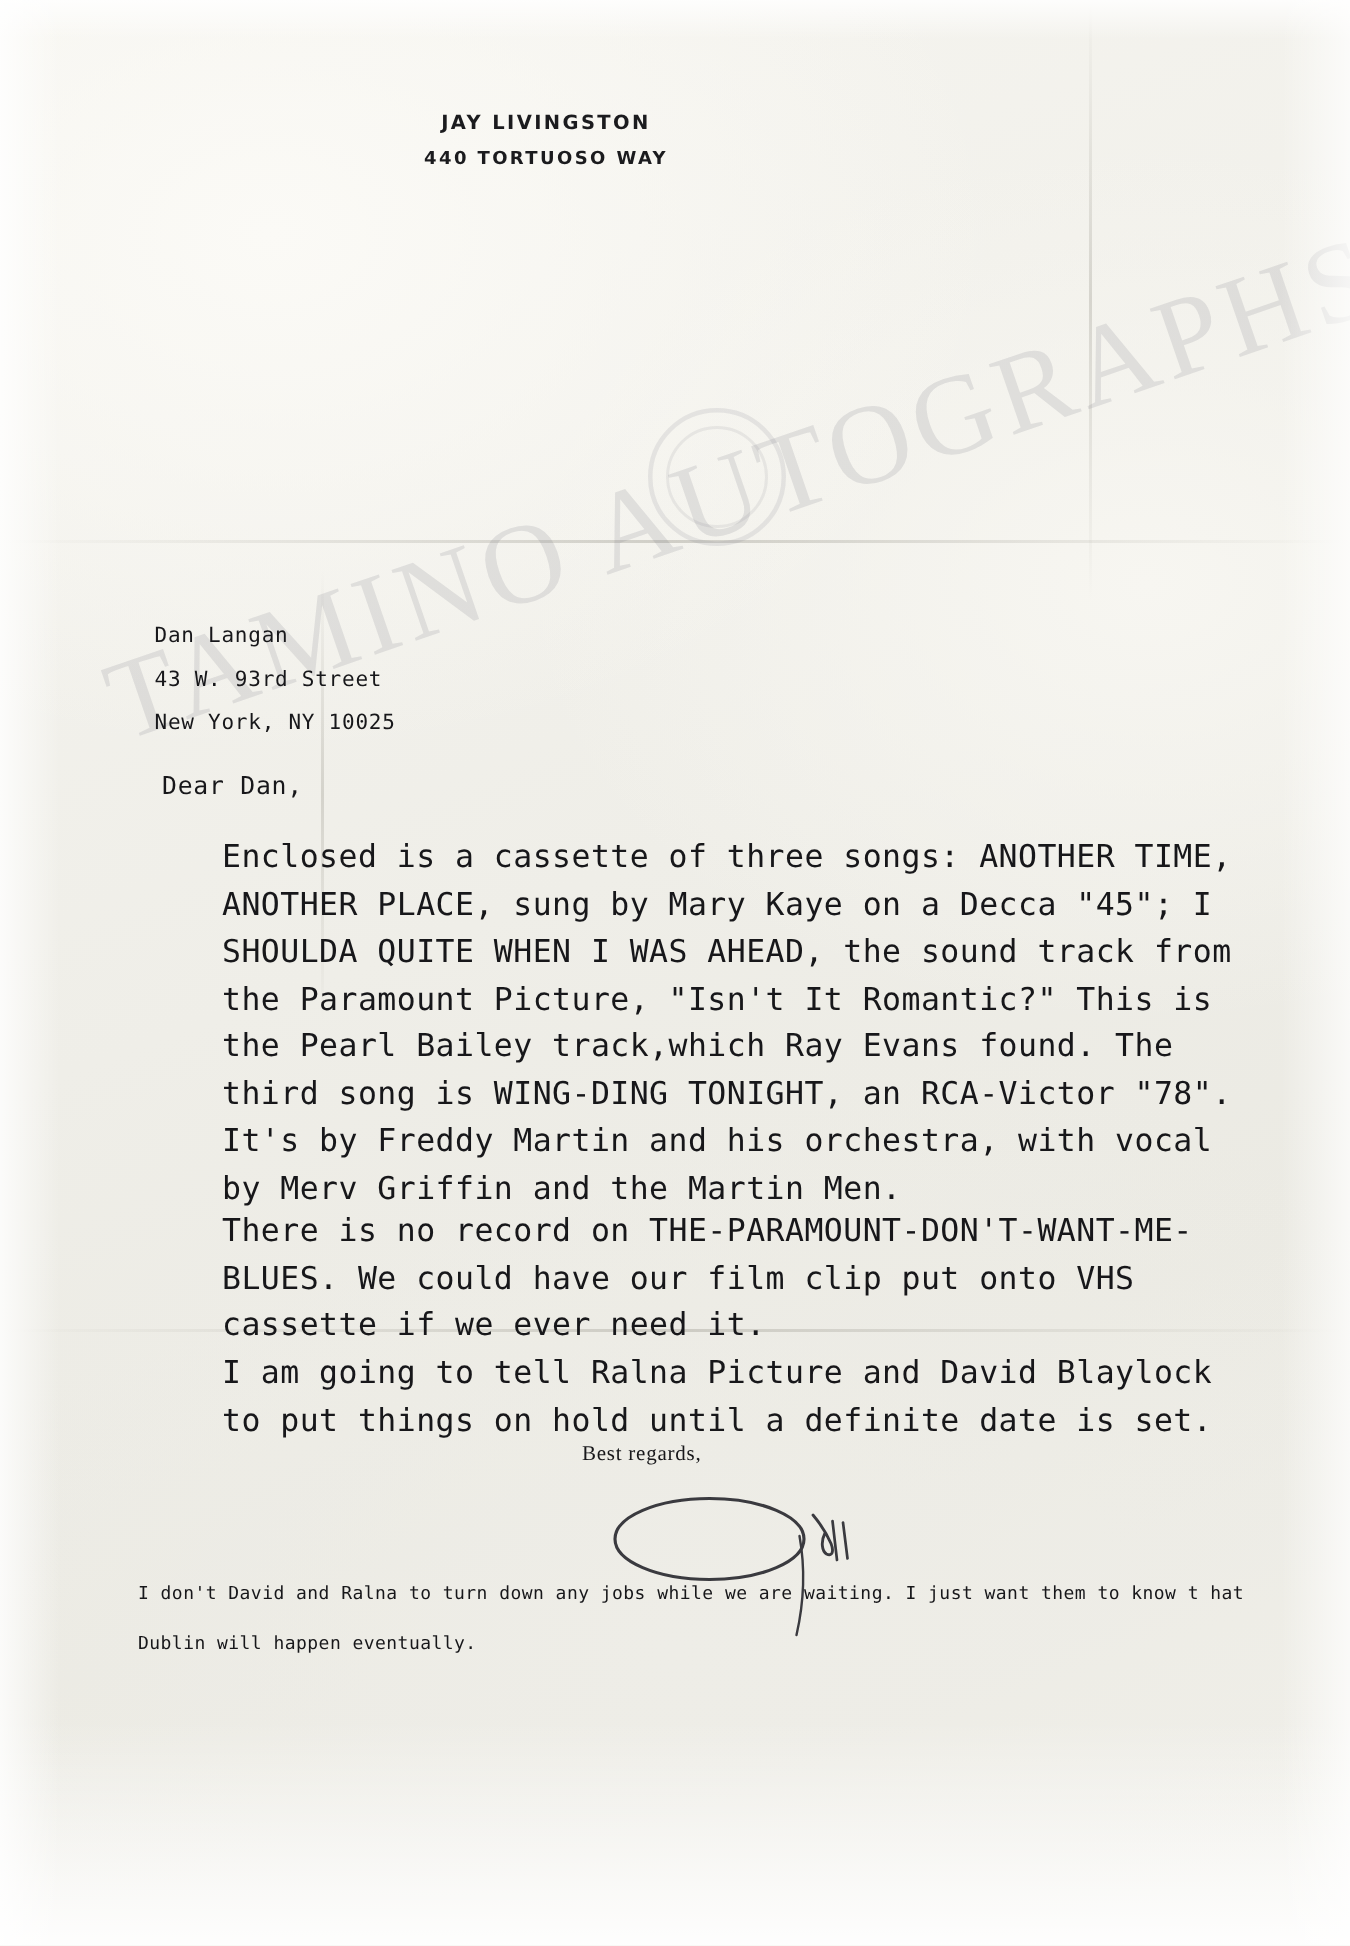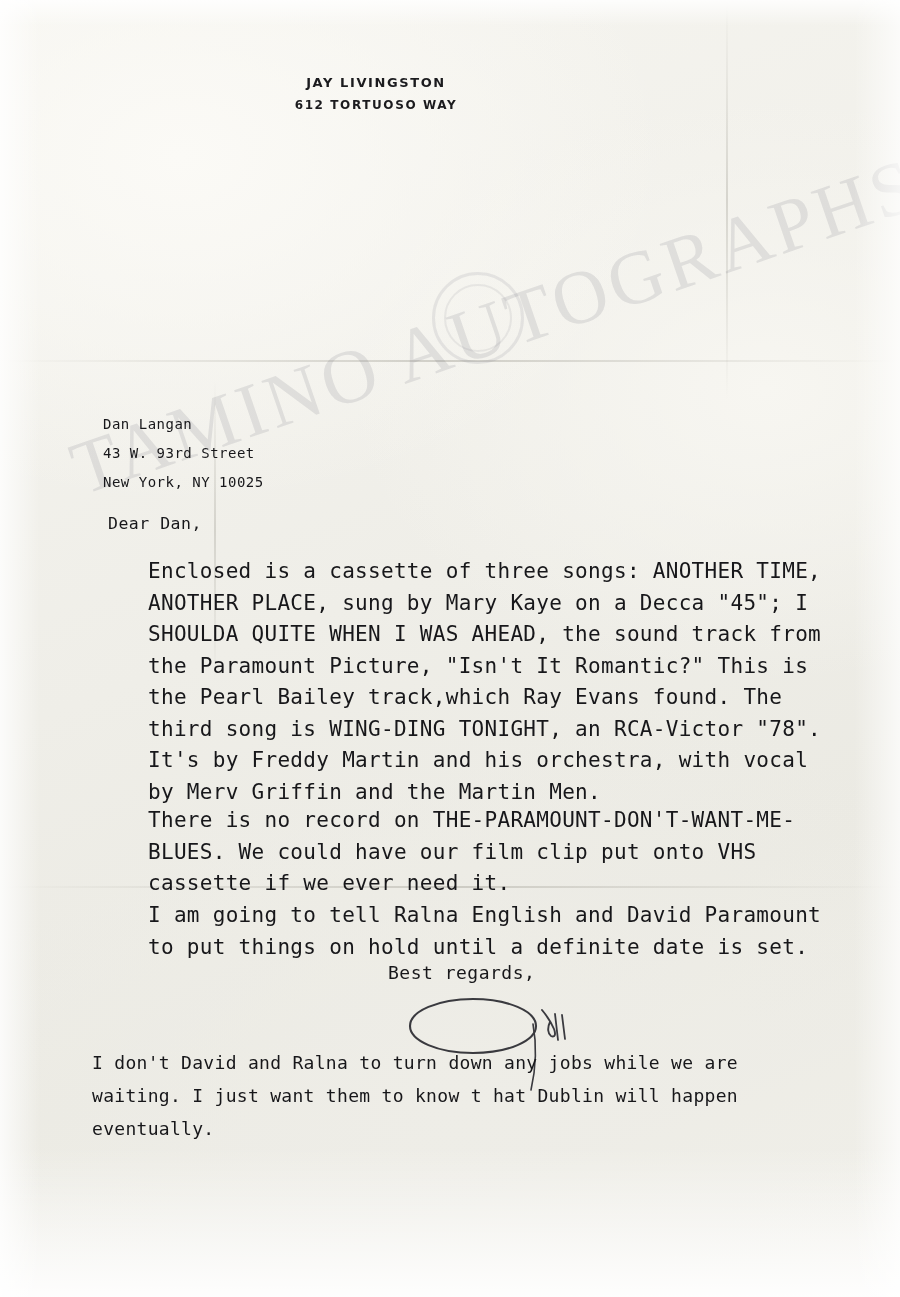--- a/index.html
+++ b/index.html
@@ -80,21 +80,20 @@
     top: 72px;
     left: 0;
     width: 728px;
     text-align: center;
     font-family: "DejaVu Sans", sans-serif;
     font-weight: bold;
     font-size: 13px;
     letter-spacing: 1.6px;
     color: #1b1b1e;
     line-height: 22px;
-    padding-left: 12px;
   }
   .letterhead .line2 { font-size: 12px; letter-spacing: 1.6px; }
   .letterhead .line3 { font-size: 12px; letter-spacing: 1.6px; }
 
   .contact-block {
     position: absolute;
     left: 583px;
     top: 213px;
     font-size: 16.5px;
     line-height: 31px;
@@ -125,29 +124,30 @@
     letter-spacing: 0.3px;
   }
   #para1 { top: 556px; }
   #para2 { top: 805px; }
   #para3 { top: 900px; }
   .indent { padding-left: 45px; }
   .closing {
     position: absolute;
     left: 388px;
     top: 962px;
-    font-size: 18px;
+    font-size: 14px;
     letter-spacing: 0.5px;
+    font-family: Liberation Serif, serif;
   }
   #postscript {
     position: absolute;
     left: 92px;
     top: 1046px;
     width: 740px;
-    font-size: 18px;
+    font-size: 12px;
     line-height: 33px;
     letter-spacing: 0.3px;
   }
   
   #signature {
     position: absolute;
     left: 405px;
     top: 988px;
     width: 200px;
     height: 110px;
@@ -187,35 +187,35 @@
   <div class="crease crease-v" style="left:214px; top:380px; width:2px; height:300px;"></div>
 
   <div id="stamp"></div>
 
   <div id="watermark">TAMINO AUTOGRAPHS</div>
 
   <div id="content">
 
     <div class="letterhead">
       <div class="line1">JAY LIVINGSTON</div>
-      <div class="line2">612 TORTUOSO WAY</div>
+      <div class="line2">440 TORTUOSO WAY</div>
     </div>
 
 
     <div class="addressee">
       <div>Dan Langan</div>
       <div>43 W. 93rd Street</div>
       <div>New York, NY 10025</div>
     </div>
 
     <div class="salutation">Dear Dan,</div>
 
     <div class="body-block indent" id="para1">Enclosed is a cassette of three songs: ANOTHER TIME, ANOTHER PLACE, sung by Mary Kaye on a Decca "45"; I SHOULDA QUITE WHEN I WAS AHEAD, the sound track from the Paramount Picture, "Isn't It Romantic?"  This is the Pearl Bailey track,which Ray Evans found.  The third song is WING-DING TONIGHT, an RCA-Victor "78".  It's by Freddy Martin and his orchestra, with vocal by Merv Griffin and the Martin Men.</div>
     <div class="body-block indent" id="para2">There is no record on THE-PARAMOUNT-DON'T-WANT-ME-BLUES.  We could have our film clip put onto VHS cassette if we ever need it.</div>
-    <div class="body-block indent" id="para3">I am going to tell Ralna English and David Paramount to put things on hold until a definite date is set.</div>
+    <div class="body-block indent" id="para3">I am going to tell Ralna Picture and David Blaylock to put things on hold until a definite date is set.</div>
 
     <div class="closing">Best regards,</div>
 
     <svg id="signature" viewBox="0 0 200 110">
       <ellipse cx="68" cy="38" rx="63" ry="27" fill="none" stroke="#3a3a3f" stroke-width="2.1"></ellipse>
       <path d="M137 22 C142 28, 146 34, 149 41 C151 46, 150 50, 146 48 C143 46, 142 40, 145 34" fill="none" stroke="#3a3a3f" stroke-width="1.9" stroke-linecap="round"></path>
       <path d="M150 26 L153 52" fill="none" stroke="#3a3a3f" stroke-width="1.8" stroke-linecap="round"></path>
       <path d="M157 27 L160 51" fill="none" stroke="#3a3a3f" stroke-width="1.8" stroke-linecap="round"></path>
       <path d="M128 36 C132 58, 131 80, 126 102" fill="none" stroke="#3a3a3f" stroke-width="1.6" stroke-linecap="round"></path>
     </svg>

